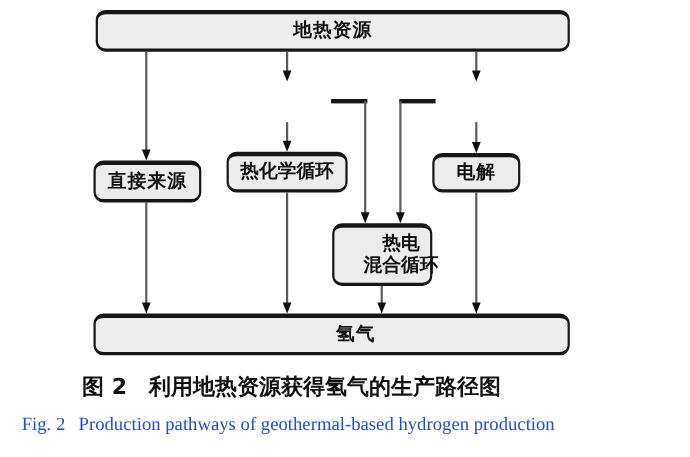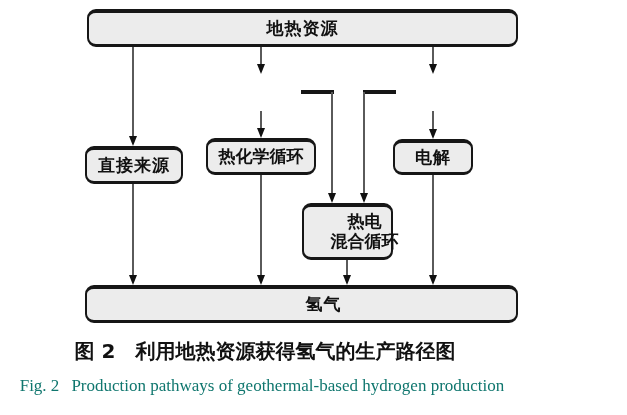--- a/index.html
+++ b/index.html
@@ -61,21 +61,21 @@
   }
   .caption-zh .cap-label { margin-right: 20px; }
   .caption-en {
     position: absolute;
     left: 0;
     top: 376px;
     width: 524px;
     text-align: center;
     font-weight: 400;
     font-size: 17px;
-    color: #0f766e;
+    color: #1d4ed8;
     font-family: "Liberation Serif", "DejaVu Serif", serif;
   }
   .caption-en .cap-label { margin-right: 12px; }
 </style>
 </head>
 <body>
 
 <div class="figure">
 
   <div class="node" style="left:87px;top:9px;width:431px;height:38px;">地热资源</div>

